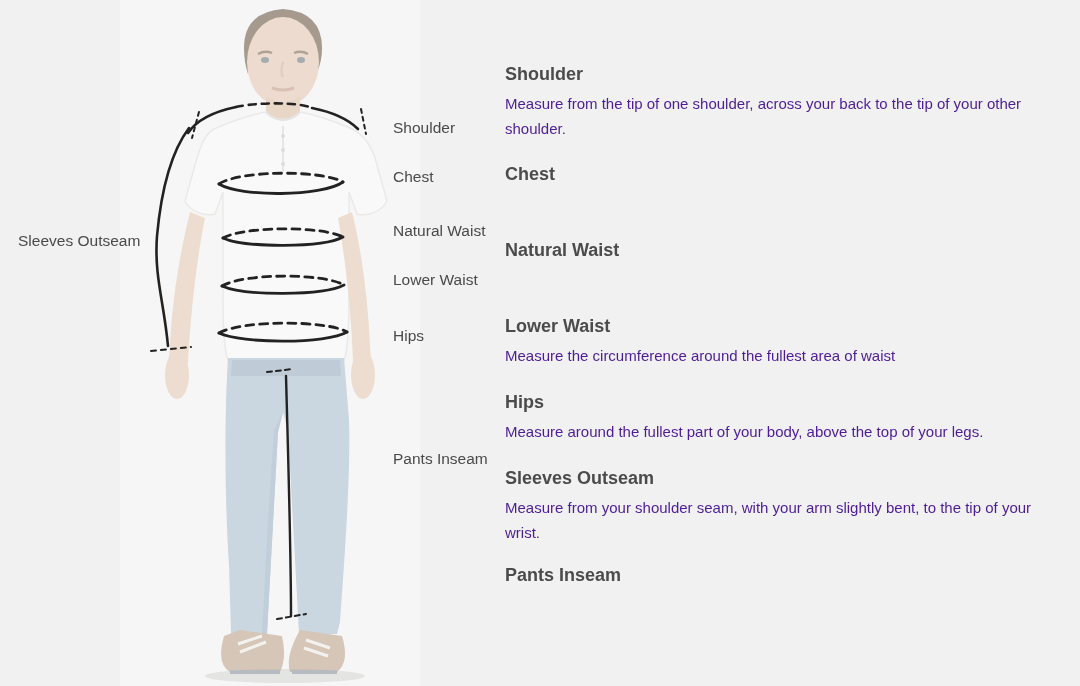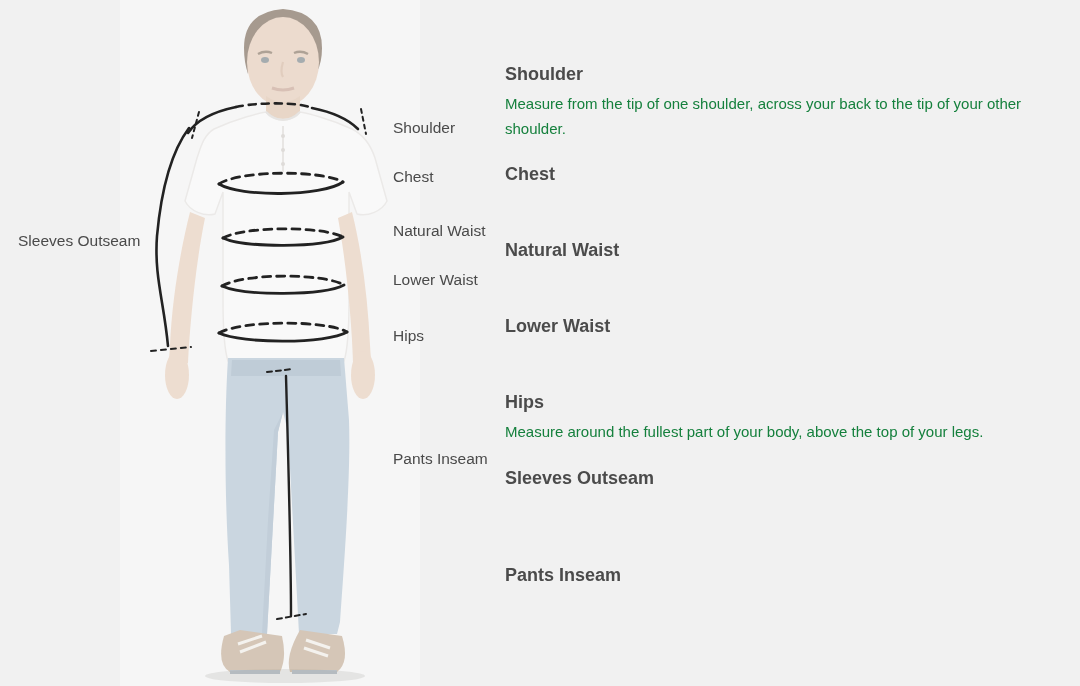--- a/index.html
+++ b/index.html
@@ -45,21 +45,21 @@
   .section h3 {
     font-size: 18px;
     font-weight: 700;
     color: #4b4b4b;
     line-height: 24px;
     margin-bottom: 5px;
   }
   .section p {
     font-size: 15px;
     font-weight: 400;
-    color: #15803d;
+    color: #4c1d95;
     line-height: 25px;
   }
   .sec-0 { top: 62px; }
   .sec-1 { top: 162px; }
   .sec-2 { top: 238px; }
   .sec-3 { top: 314px; }
   .sec-4 { top: 390px; }
   .sec-5 { top: 466px; }
   .sec-6 { top: 563px; }
 </style>
@@ -169,25 +169,27 @@
     <p>Measure from the tip of one shoulder, across your back to the tip of your other shoulder.</p>
   </div>
   <div class="section sec-1">
     <h3>Chest</h3>
   </div>
   <div class="section sec-2">
     <h3>Natural Waist</h3>
   </div>
   <div class="section sec-3">
     <h3>Lower Waist</h3>
+    <p>Measure the circumference around the fullest area of waist</p>
   </div>
   <div class="section sec-4">
     <h3>Hips</h3>
     <p>Measure around the fullest part of your body, above the top of your legs.</p>
   </div>
   <div class="section sec-5">
     <h3>Sleeves Outseam</h3>
+    <p>Measure from your shoulder seam, with your arm slightly bent, to the tip of your wrist.</p>
   </div>
   <div class="section sec-6">
     <h3>Pants Inseam</h3>
   </div>
 
 </div>
 
 </body></html>

